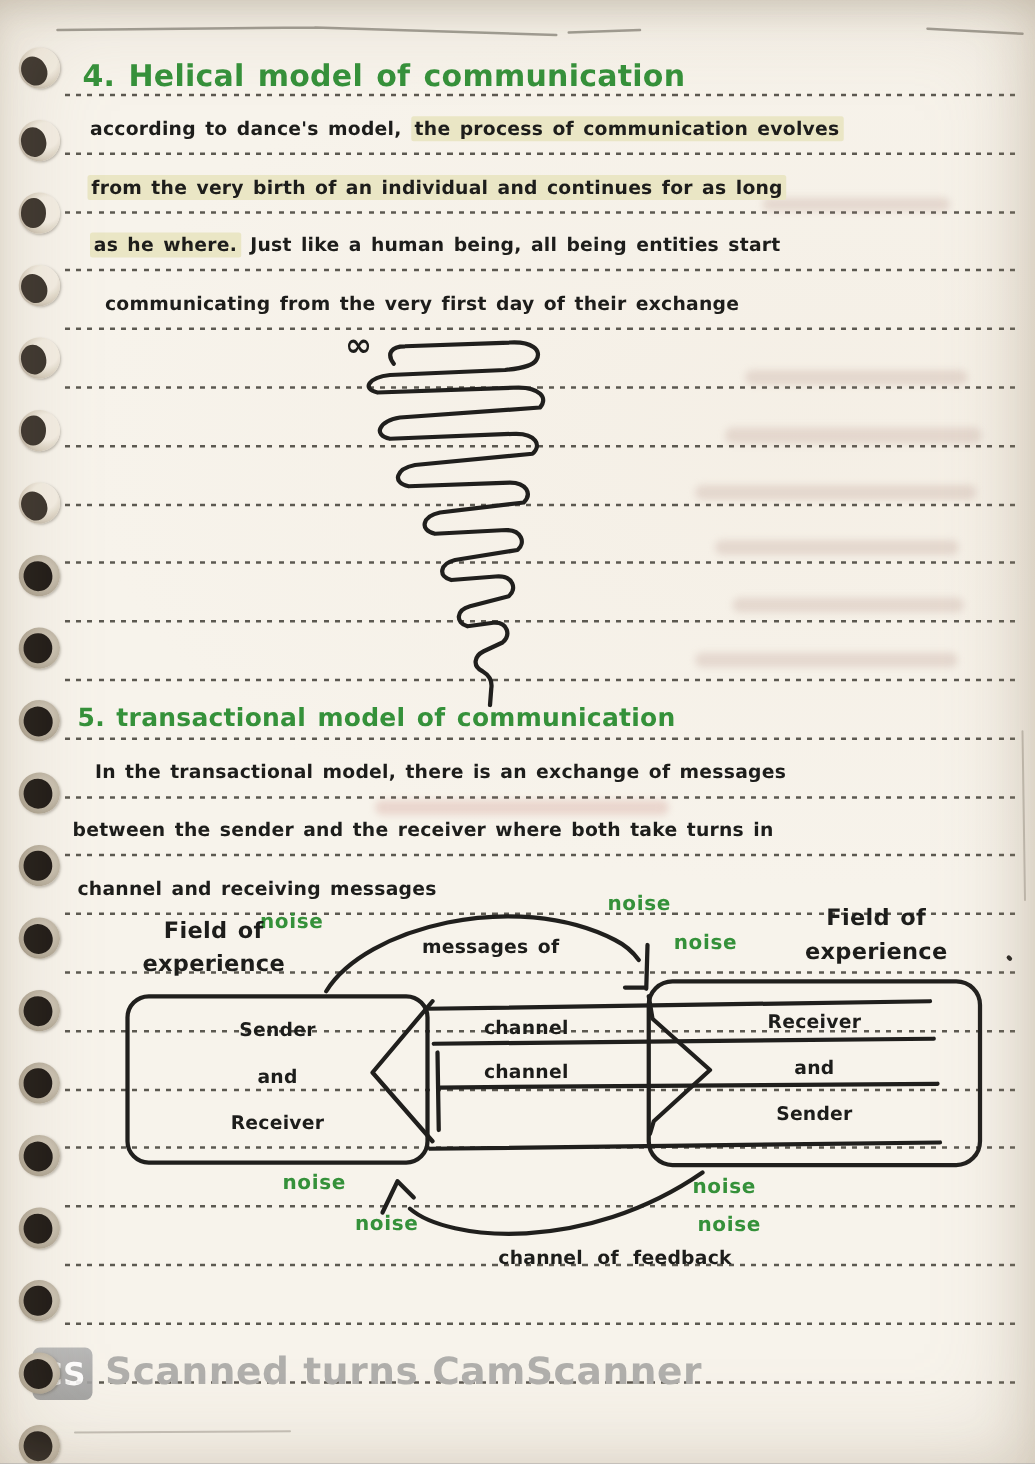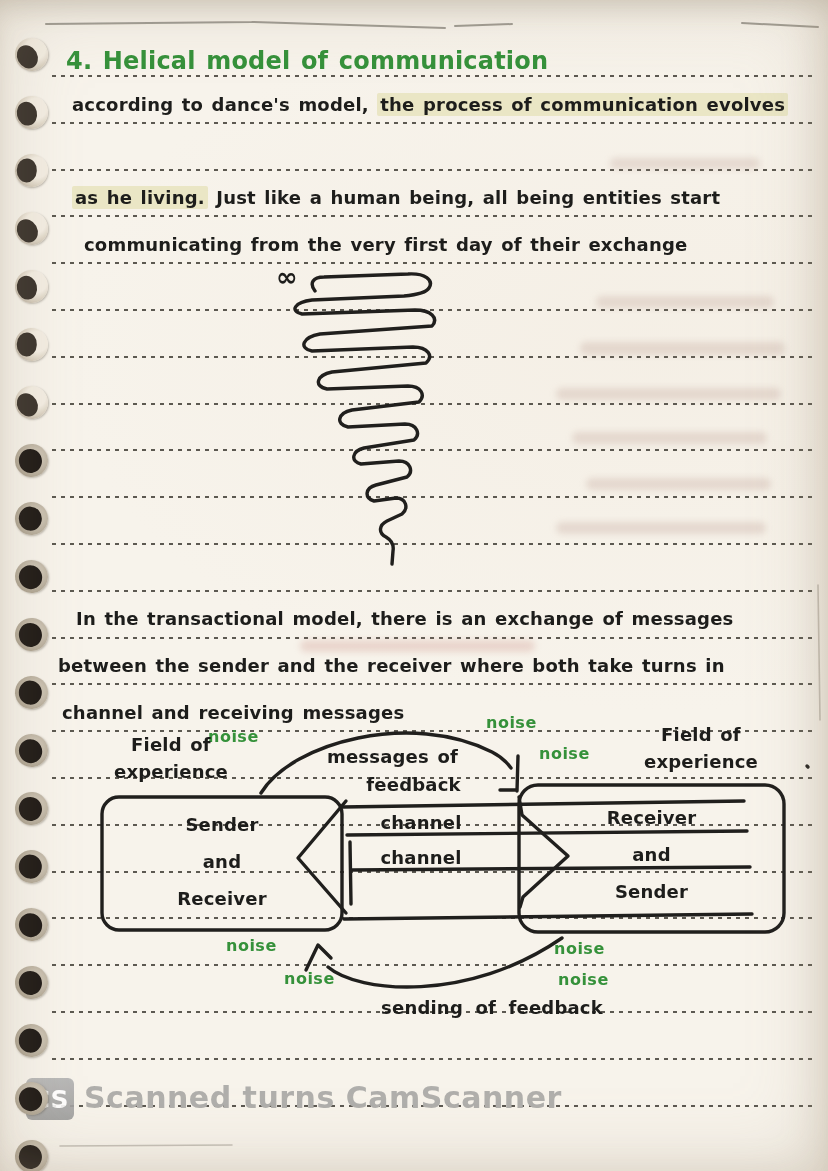--- a/index.html
+++ b/index.html
@@ -25,21 +25,21 @@
     box-shadow:1px 1px 2px rgba(90,80,65,.35);
   }
   .hole::after{
     content:"";position:absolute;left:6%;top:18%;width:62%;height:72%;
     background:#3a332c;border-radius:50%;transform:rotate(-18deg);
   }
   .hole.dark{background:radial-gradient(circle at 60% 40%, #c9c0b0 0 30%, #b0a694 70%, #948a79 100%);}
   .hole.dark::after{background:#1f1a16;left:12%;top:14%;width:70%;height:74%;}
   .txt{
     position:absolute;white-space:nowrap;z-index:10;color:#1d1d1b;
-    font-size:18px;font-weight:bold;letter-spacing:.2px;word-spacing:2px;
+    font-size:15px;font-weight:bold;letter-spacing:.2px;word-spacing:2px;
   }
   .green{color:#35913a;}
   .noise{font-size:16px;letter-spacing:.5px;}
   .hl{background:#eae6c5;padding:1px 3px;border-radius:2px;}
   .center{text-align:center;white-space:normal;}
   .infty{font-size:26px;}
   .ghost{position:absolute;z-index:2;filter:blur(3px);border-radius:6px;background:rgba(186,156,142,.28);}
   .ghost.warm{background:rgba(205,150,140,.30);}
   svg.ink{position:absolute;inset:0;z-index:5;pointer-events:none;}
   svg.ink path, svg.ink rect{fill:none;stroke:#201f1d;stroke-width:3.4;stroke-linecap:round;stroke-linejoin:round;}
@@ -146,38 +146,41 @@
     <path d="M 519 797 L 522 815 L 568 856 L 523 897 L 520 907"></path>
     <path d="M 328 967 C 358 993, 468 1003, 562 938"></path>
     <path d="M 306 970 L 318 945 L 331 958"></path>
     <path d="M 807 766 L 808 767"></path>
   </svg>
 
   <div class="txt green" style="left:66px;top:47px;font-size:24px;">4. Helical model of communication</div>
   <div class="txt" style="left:72px;top:94px;">
     <span>according to dance's model, </span><span class="hl">the process of communication evolves</span>
   </div>
+  <div class="txt" style="left:70px;top:141px;">
+    <span class="hl">from the very birth of an individual and continues for as long</span>
+  </div>
   <div class="txt" style="left:72px;top:187px;">
-    <span class="hl">as he living.</span><span> Just like a human being, all being entities start</span>
+    <span class="hl">as he where.</span><span> Just like a human being, all being entities start</span>
   </div>
   <div class="txt" style="left:84px;top:234px;">communicating from the very first day of their exchange</div>
   <div class="txt infty" style="left:276px;top:262px;">∞</div>
 
+  <div class="txt green" style="left:62px;top:562px;font-size:20px;">5. transactional model of communication</div>
   <div class="txt" style="left:76px;top:608px;">In the transactional model, there is an exchange of messages</div>
   <div class="txt" style="left:58px;top:655px;">between the sender and the receiver where both take turns in</div>
   <div class="txt" style="left:62px;top:702px;">channel and receiving messages</div>
 
   <div class="txt green noise" style="left:208px;top:727px;">noise</div>
   <div class="txt center" style="left:96px;top:731px;width:150px;line-height:27px;font-size:18px;">
     <span style="display:block;">Field of</span>
     <span style="display:block;">experience</span>
   </div>
   <div class="txt center" style="left:300px;top:743px;width:185px;line-height:28px;">
     <span style="display:block;">messages of</span>
-    <span style="display:block;text-indent:42px;">feedback</span>
   </div>
   <div class="txt green noise" style="left:486px;top:713px;">noise</div>
   <div class="txt green noise" style="left:539px;top:744px;">noise</div>
   <div class="txt center" style="left:616px;top:721px;width:170px;line-height:27px;font-size:18px;">
     <span style="display:block;">Field of</span>
     <span style="display:block;">experience</span>
   </div>
 
   <div class="txt center" style="left:102px;top:806px;width:240px;line-height:37px;">
     <span style="display:block;">Sender</span>
@@ -191,19 +194,19 @@
   <div class="txt center" style="left:519px;top:799px;width:265px;line-height:37px;">
     <span style="display:block;">Receiver</span>
     <span style="display:block;">and</span>
     <span style="display:block;">Sender</span>
   </div>
 
   <div class="txt green noise" style="left:226px;top:936px;">noise</div>
   <div class="txt green noise" style="left:554px;top:939px;">noise</div>
   <div class="txt green noise" style="left:284px;top:969px;">noise</div>
   <div class="txt green noise" style="left:558px;top:970px;">noise</div>
-  <div class="txt center" style="left:372px;top:997px;width:240px;word-spacing:6px;">sending of feedback</div>
+  <div class="txt center" style="left:372px;top:997px;width:240px;word-spacing:6px;">channel of feedback</div>
 
   <div class="wm-badge">CS</div>
   <div class="wm-text">Scanned turns CamScanner</div>
 
   <div class="vignette"></div>
 </div>
 
 </body></html>

